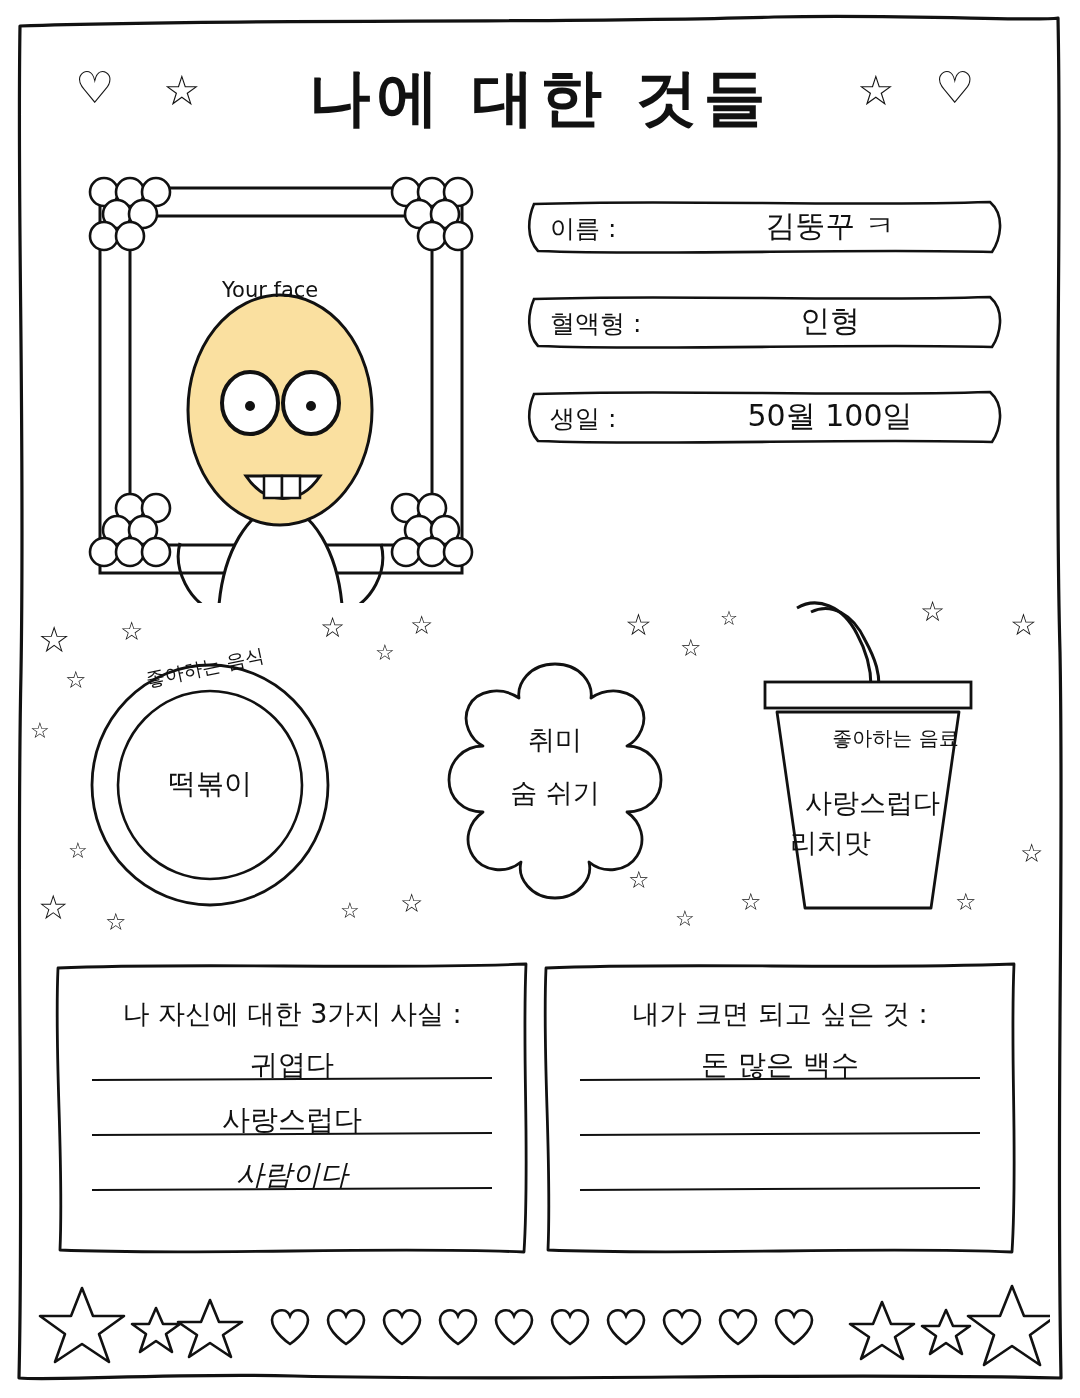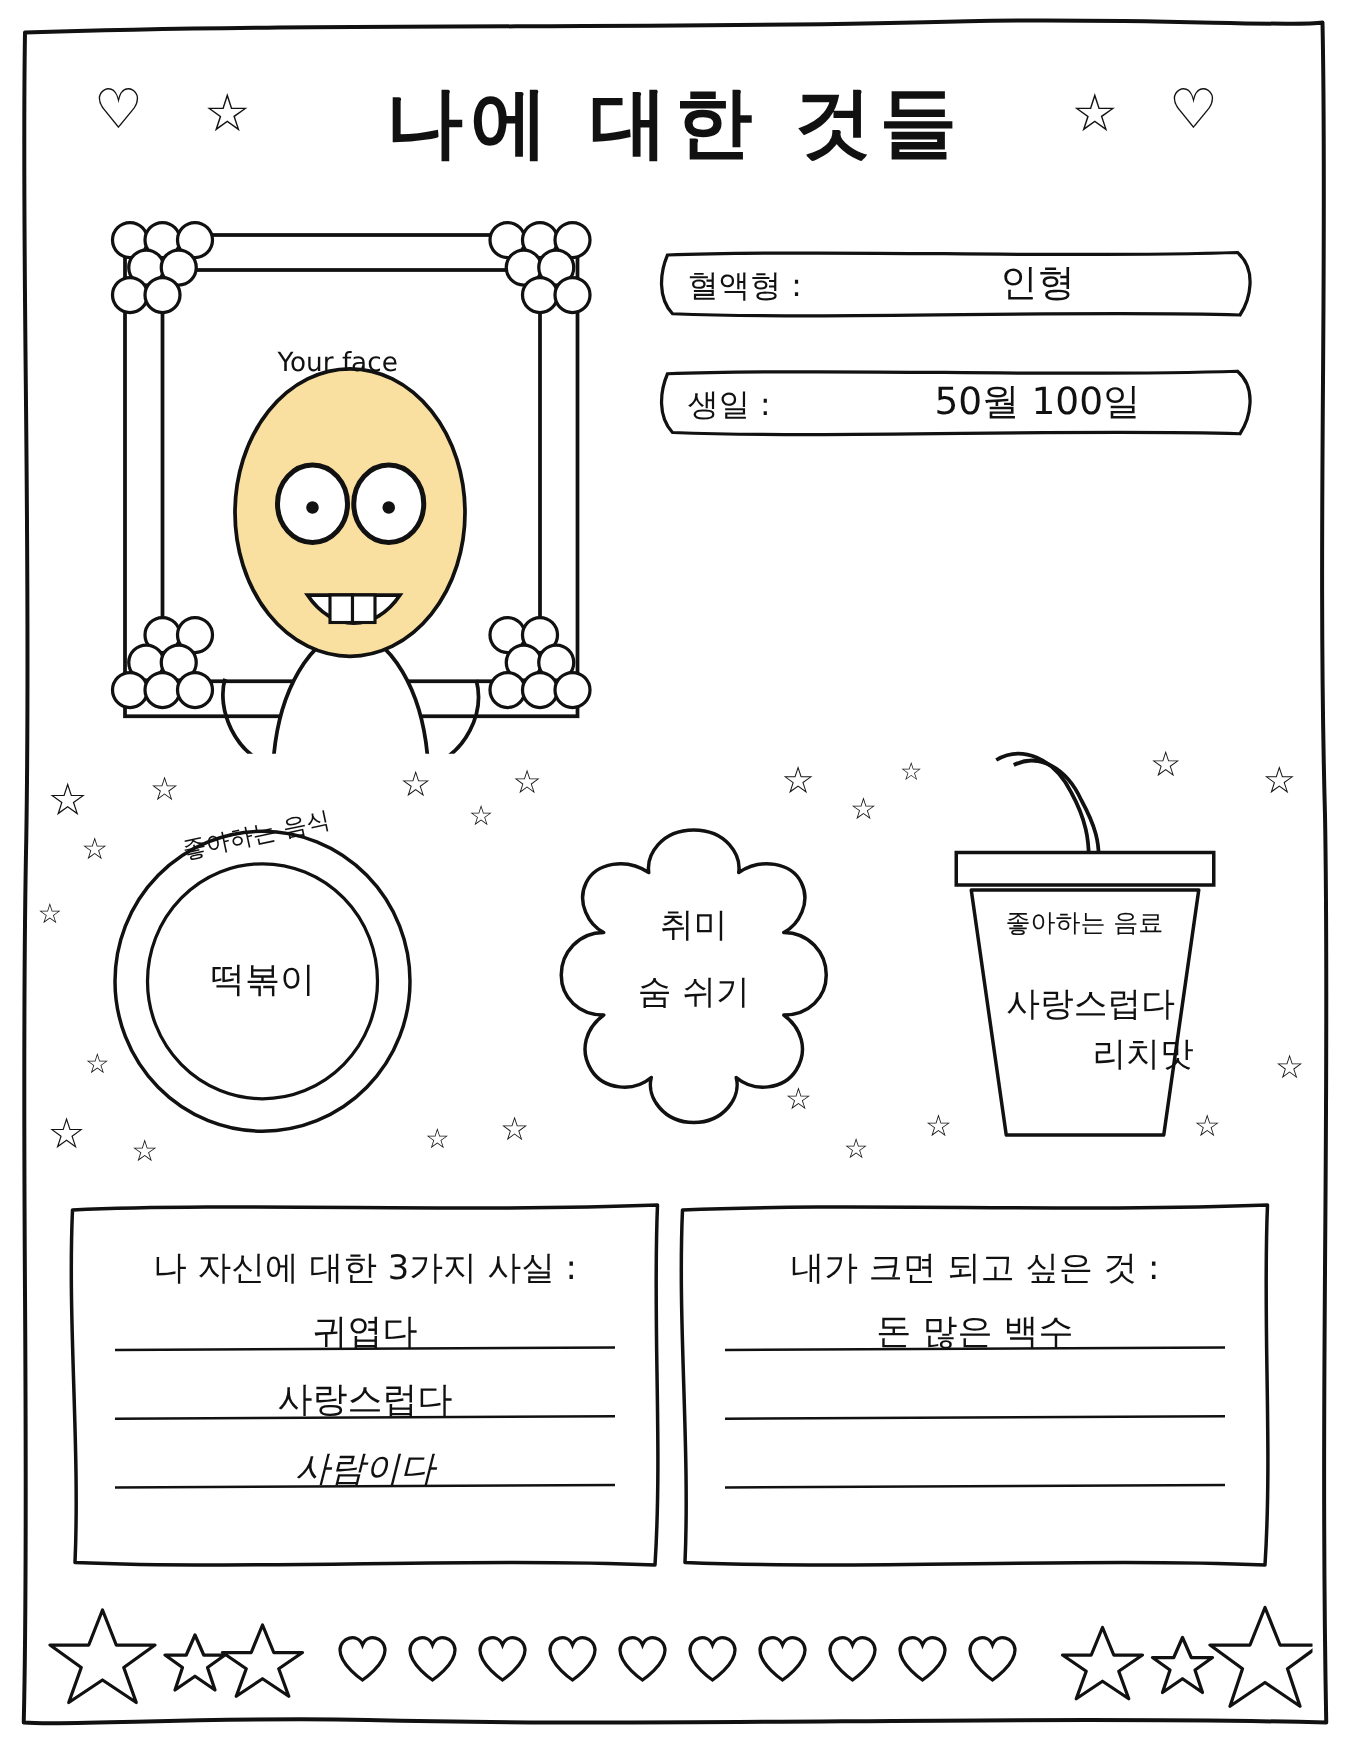--- a/index.html
+++ b/index.html
@@ -184,42 +184,42 @@
   
   .cup {
     position: absolute;
     left: 745px;
     top: 590px;
     width: 245px;
     height: 330px;
   }
   .cup-label {
     position: absolute;
-    left: 780px;
+    left: 808px;
     top: 725px;
     width: 175px;
     text-align: center;
     font-size: 20px;
     font-family: "DejaVu Sans", sans-serif;
   }
   .cup-v1 {
     position: absolute;
     left: 790px;
     top: 785px;
     width: 165px;
     text-align: center;
     font-size: 27px;
     font-family: "DejaVu Sans", sans-serif;
   }
   .cup-v2 {
     position: absolute;
     left: 790px;
     top: 825px;
     width: 165px;
-    text-align: right;
+    text-align: left;
     font-size: 27px;
     font-family: "DejaVu Sans", sans-serif;
   }
 
   
   .box {
     position: absolute;
     width: 480px;
     height: 300px;
   }
@@ -327,20 +327,27 @@
             <circle cx="26" cy="44" r="14"></circle>
             <circle cx="52" cy="44" r="14"></circle>
         </g>
       </g>
     </svg>
   </div>
   <div class="frame-inner-label">Your face</div>
 
   <div class="fields">
 
+    <div class="field">
+      <svg width="490" height="62" viewBox="0 0 490 62">
+        <path d="M14,8 C150,3 320,11 470,6 C486,20 480,44 472,56 C330,52 150,60 18,55 C6,42 8,22 14,8 Z" fill="none" stroke="#111" stroke-width="2.6"></path>
+      </svg>
+      <span class="label">이름 :</span>
+      <span class="value">김뚱꾸 ㅋ</span>
+    </div>
 
 
     <div class="field">
       <svg width="490" height="62" viewBox="0 0 490 62">
         <path d="M14,8 C150,3 320,11 470,6 C486,20 480,44 472,56 C330,52 150,60 18,55 C6,42 8,22 14,8 Z" fill="none" stroke="#111" stroke-width="2.6"></path>
       </svg>
       <span class="label">혈액형 :</span>
       <span class="value">인형</span>
     </div>
 

